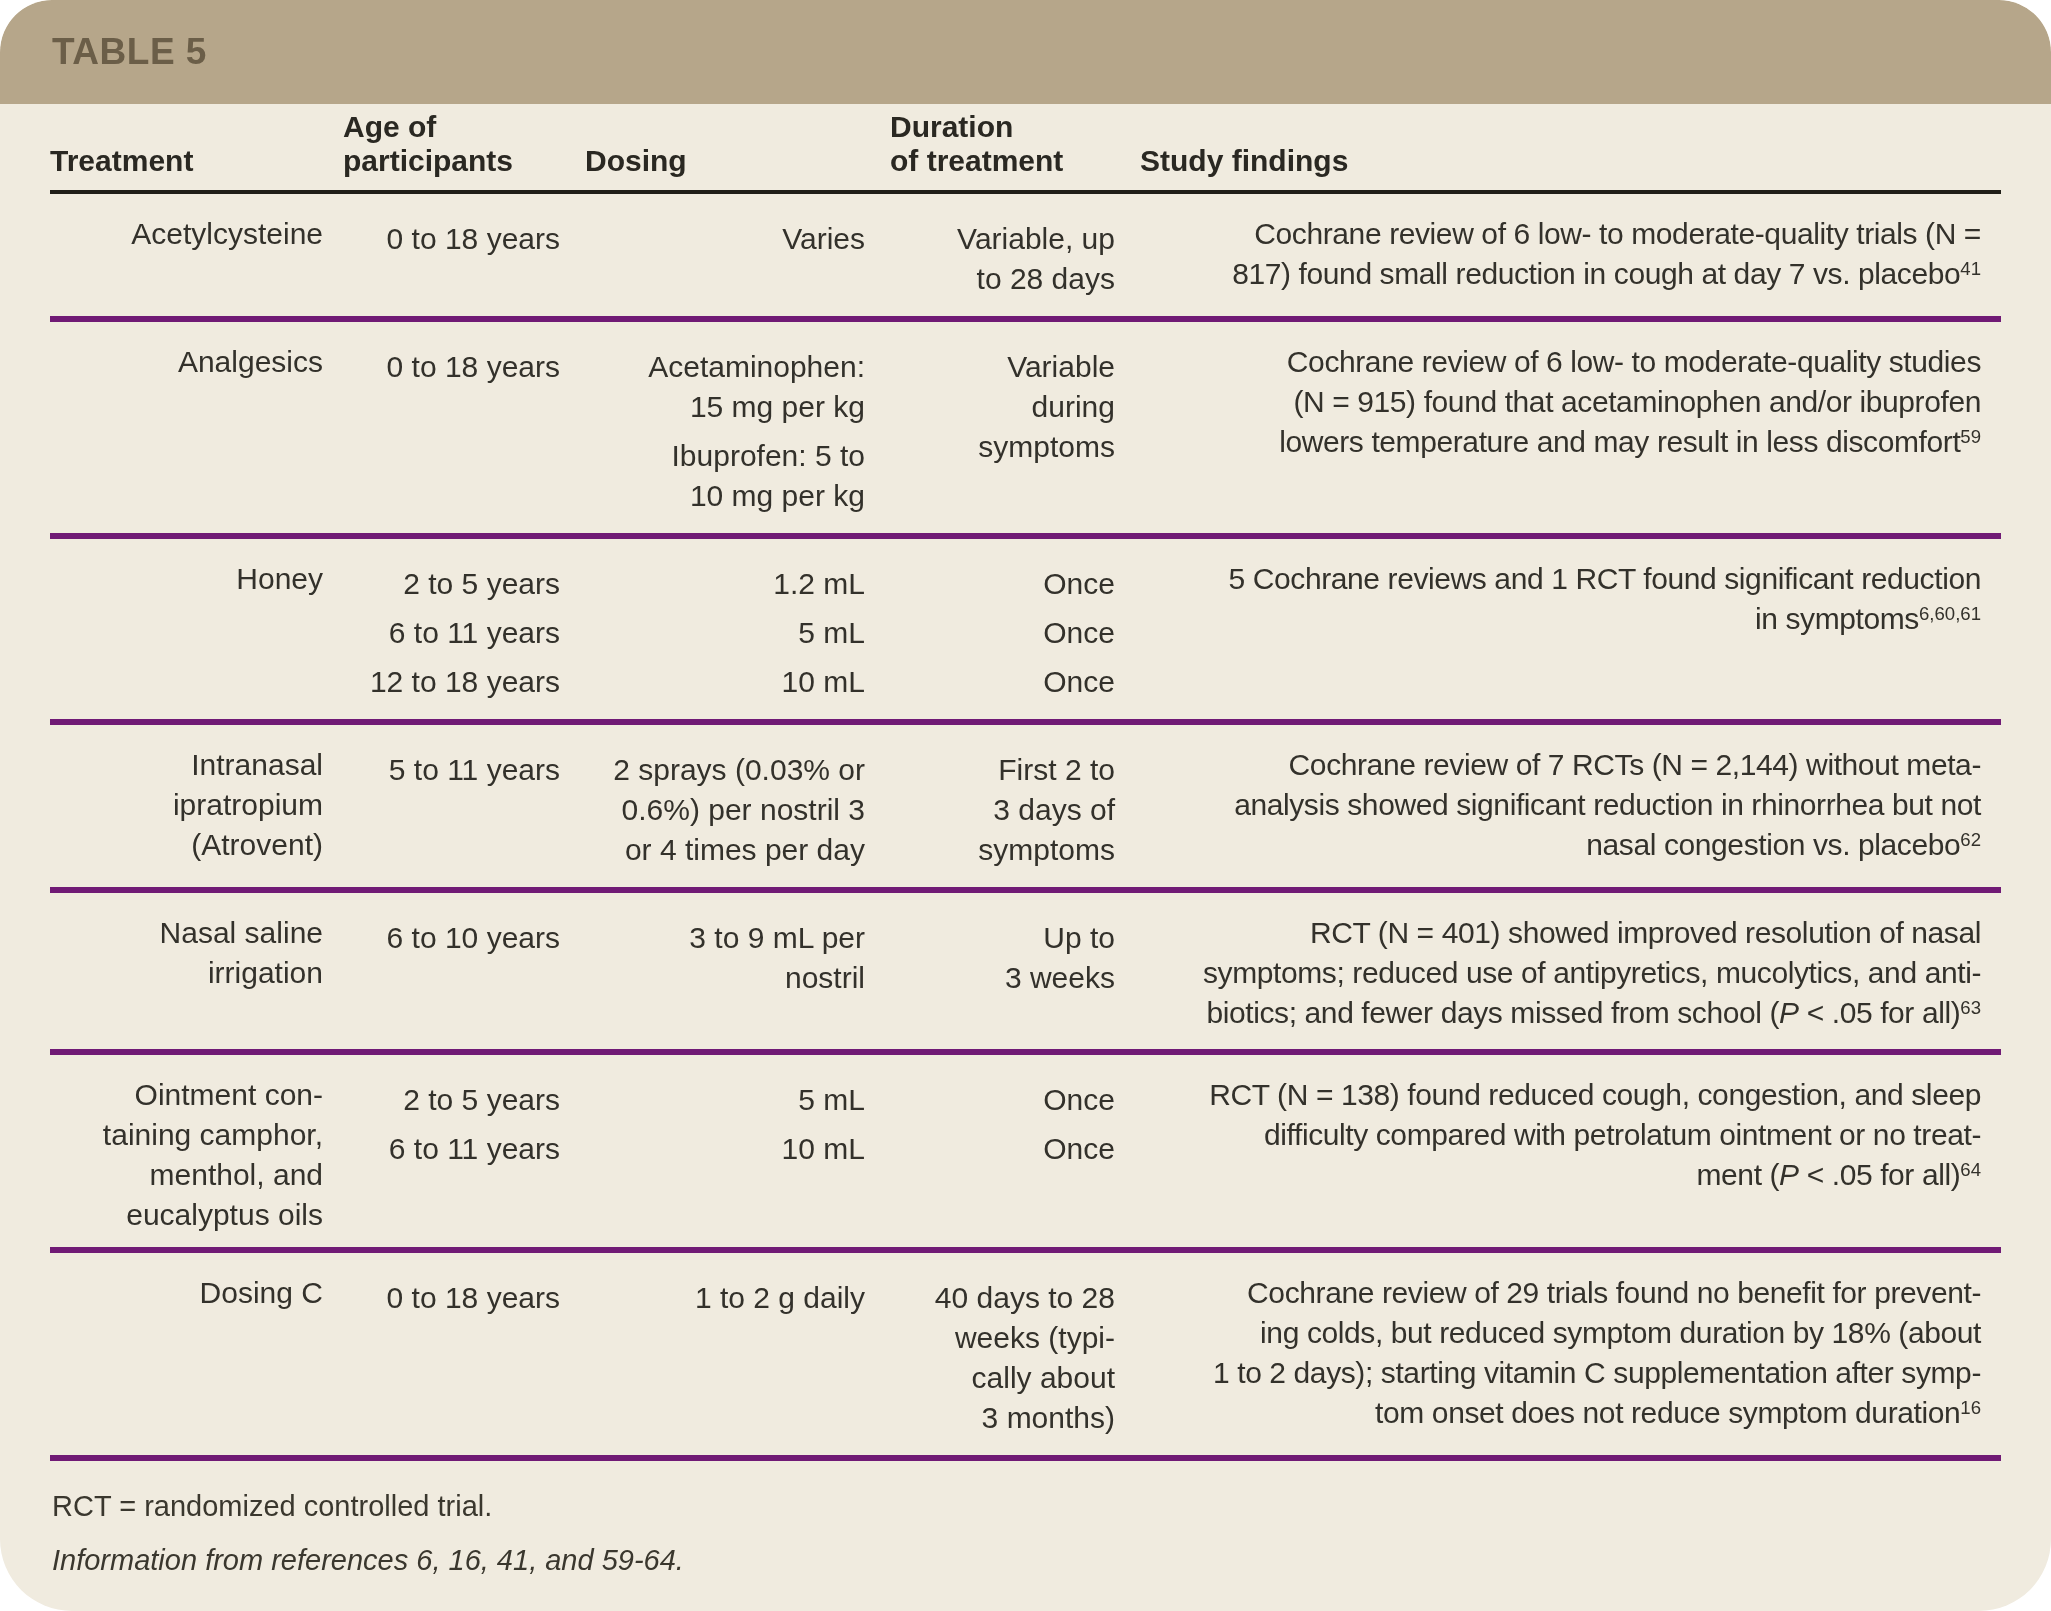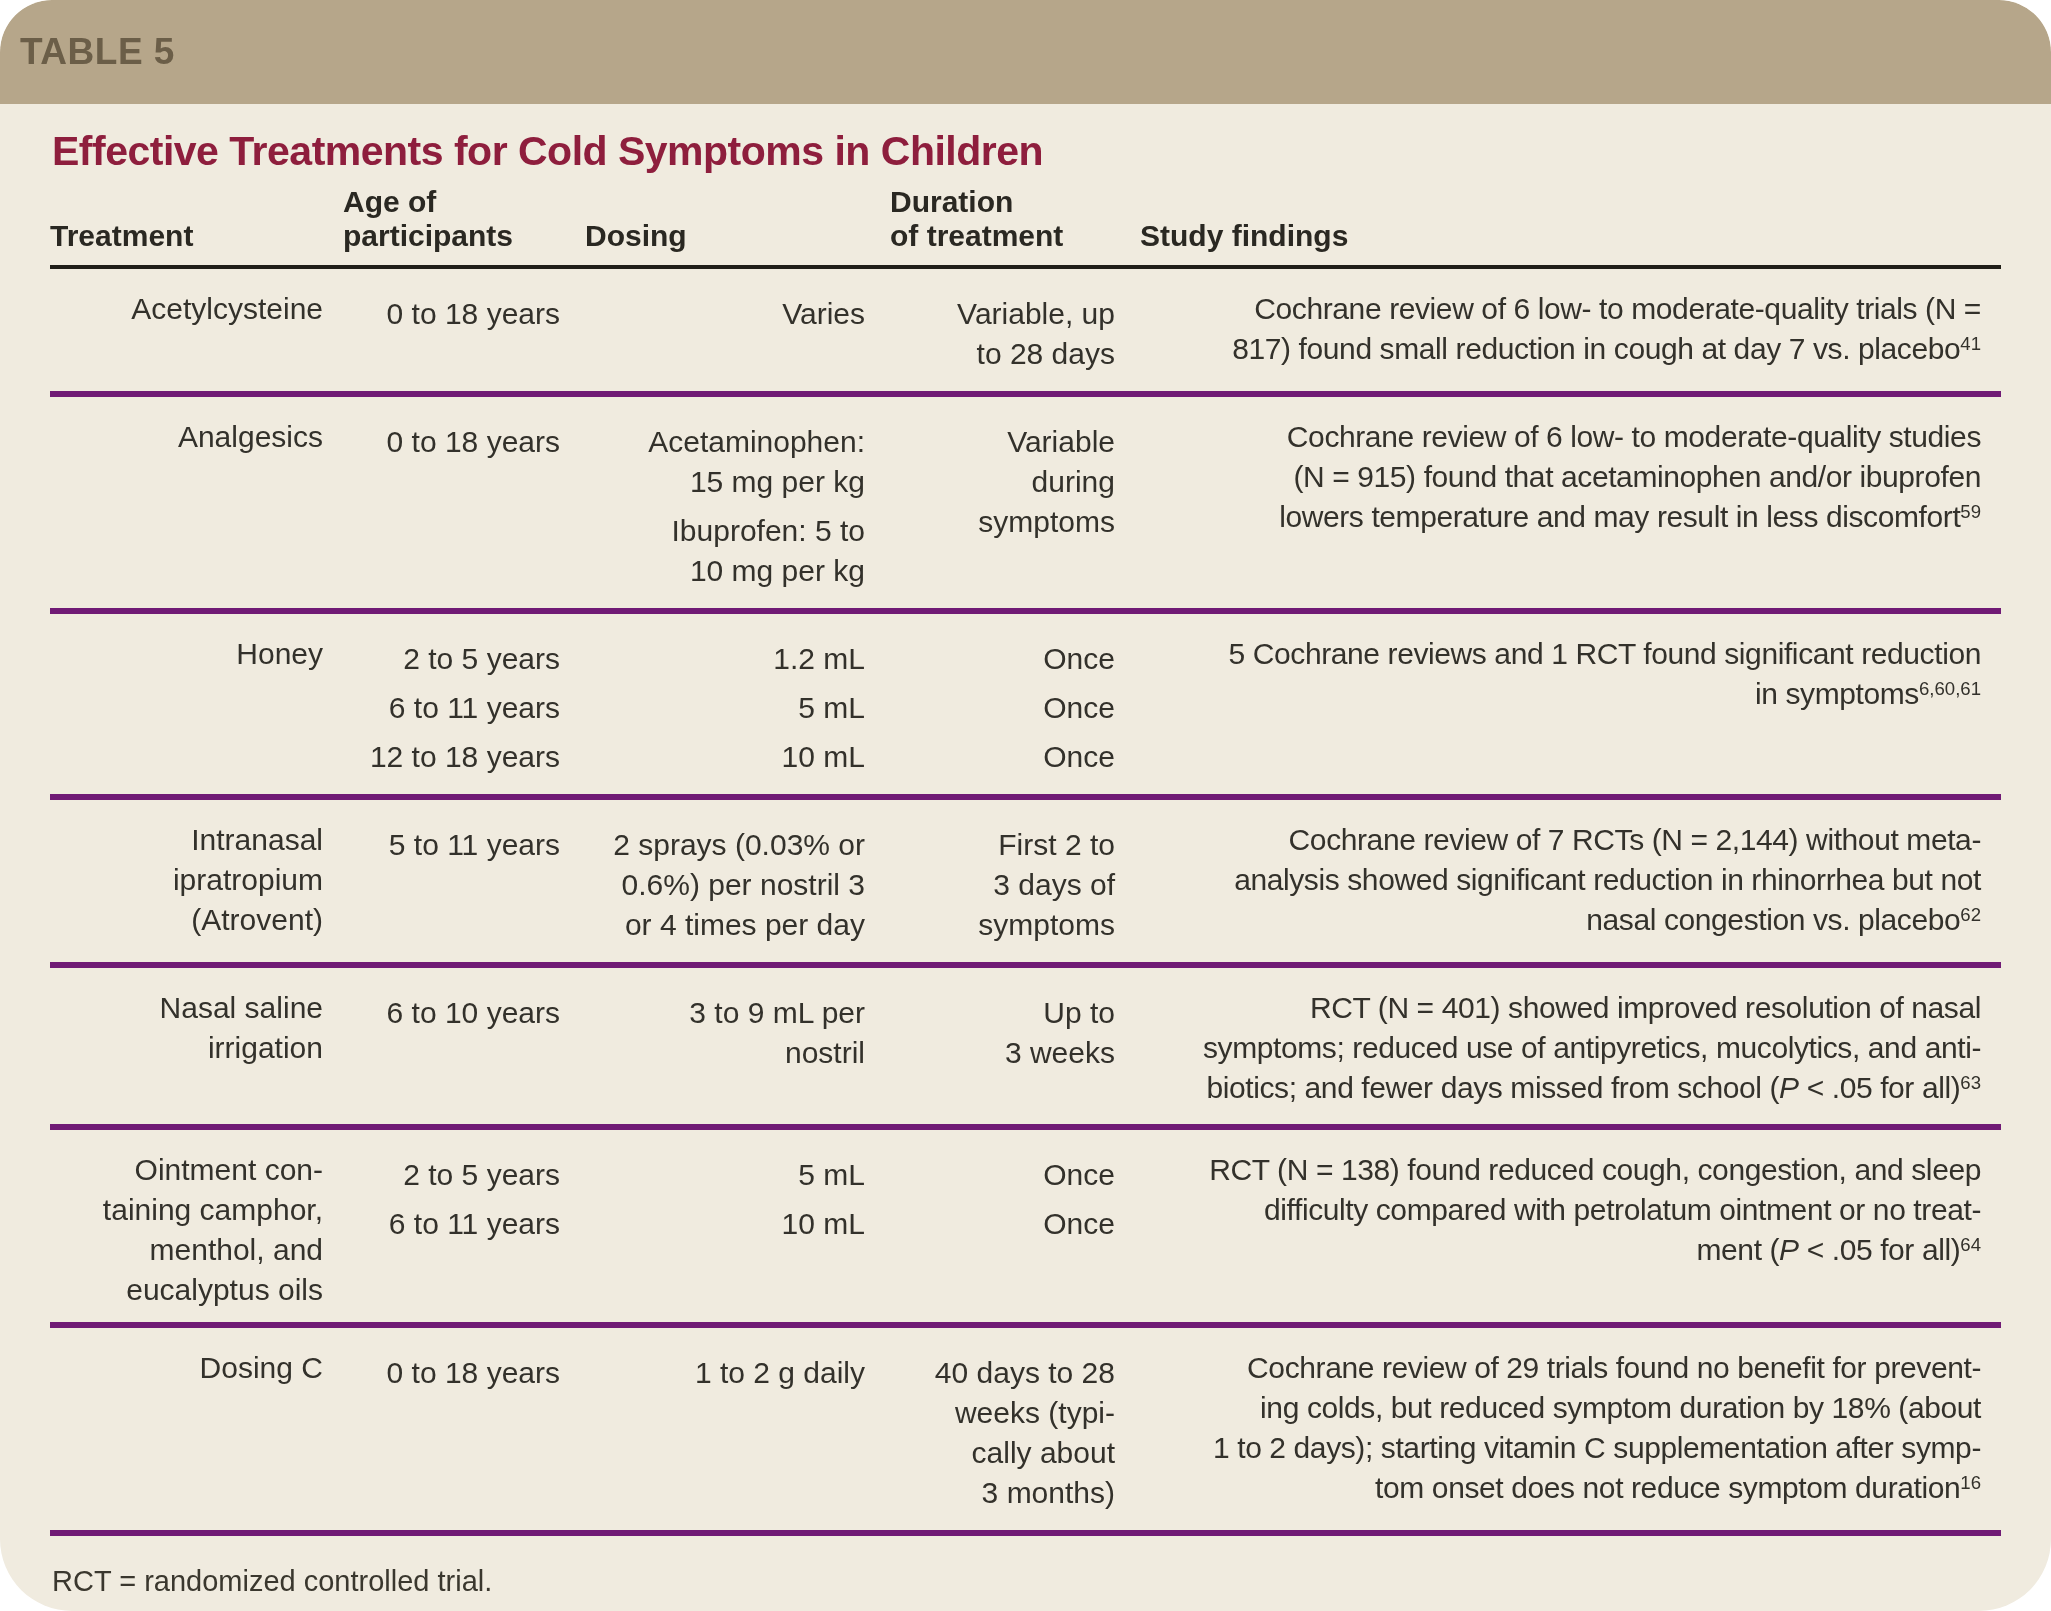--- a/index.html
+++ b/index.html
@@ -1,20 +1,20 @@
 <!DOCTYPE html>
 <html><head>
 <meta charset="utf-8">
 <style>
   html,body{margin:0;padding:0;background:#ffffff;}
   body{width:2051px;height:1611px;font-family:"Liberation Sans",sans-serif;}
   .card{position:relative;width:2051px;height:1611px;background:#f0ebdf;
         border-radius:52px 52px 72px 72px;overflow:hidden;}
   .band{height:104px;background:#b6a68a;border-radius:52px 52px 0 0;
-        display:flex;align-items:center;padding-left:20px;box-sizing:border-box;}
+        display:flex;align-items:center;padding-left:52px;box-sizing:border-box;}
   .band-label{font-size:37px;font-weight:700;color:#6b5e48;letter-spacing:.5px;}
   .title{margin:24px 52px 4px 52px;font-size:41px;font-weight:700;color:#8e1e3d;letter-spacing:-.5px;}
   table{border-collapse:collapse;table-layout:fixed;width:1951px;margin:0 50px;}
   col.c1{width:293px}col.c2{width:242px}col.c3{width:305px}col.c4{width:250px}col.c5{width:861px}
   th{vertical-align:bottom;text-align:left;font-size:30px;line-height:34px;font-weight:700;
      color:#2a2822;padding:6px 20px 12px 0;border-bottom:4px solid #201e18;white-space:pre-line;}
   td{vertical-align:top;text-align:right;font-size:30px;line-height:40px;color:#33312b;
      padding:20px 20px 12px 0;border-bottom:6px solid #701a75;white-space:pre-line;}
   td.findings{letter-spacing:-.4px;}
   td p{margin:5px;}
@@ -26,21 +26,20 @@
   .fn-src{font-style:italic;margin-top:16px;}
 </style>
 </head>
 <body>
 
 <div class="card">
   <div class="band">
     <span class="band-label">TABLE 5</span>
   </div>
 
-  <div class="title">Effective Treatments for Cold Symptoms in Children</div>
 
   <table>
     <colgroup>
       <col class="c1">
         <col class="c2">
         <col class="c3">
         <col class="c4">
         <col class="c5">
     </colgroup>
     <thead>

